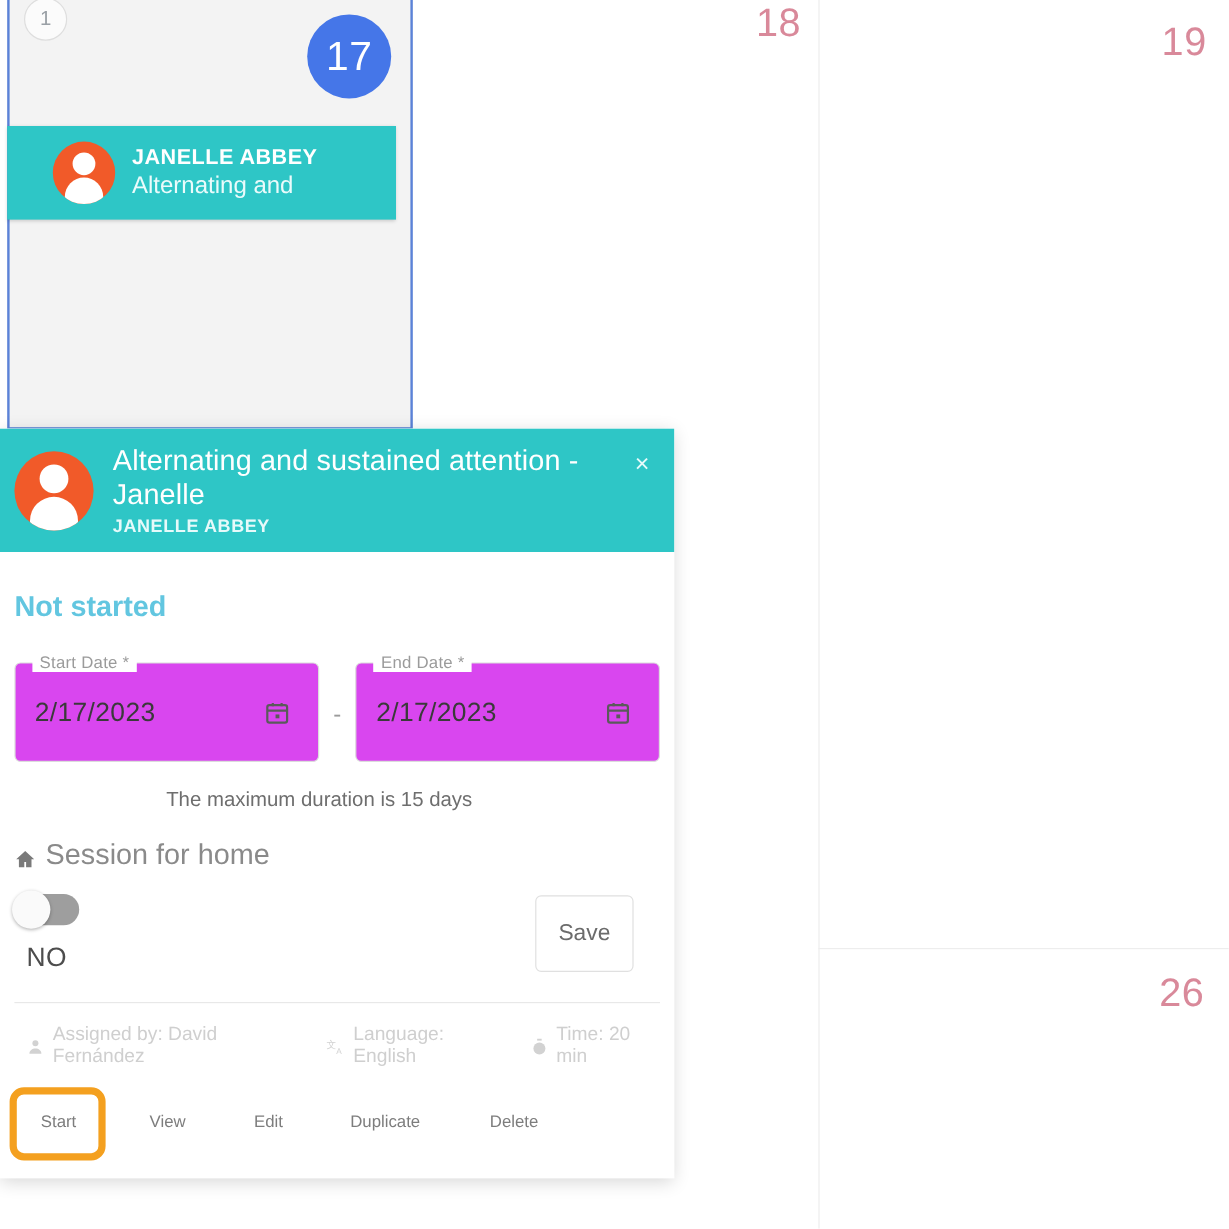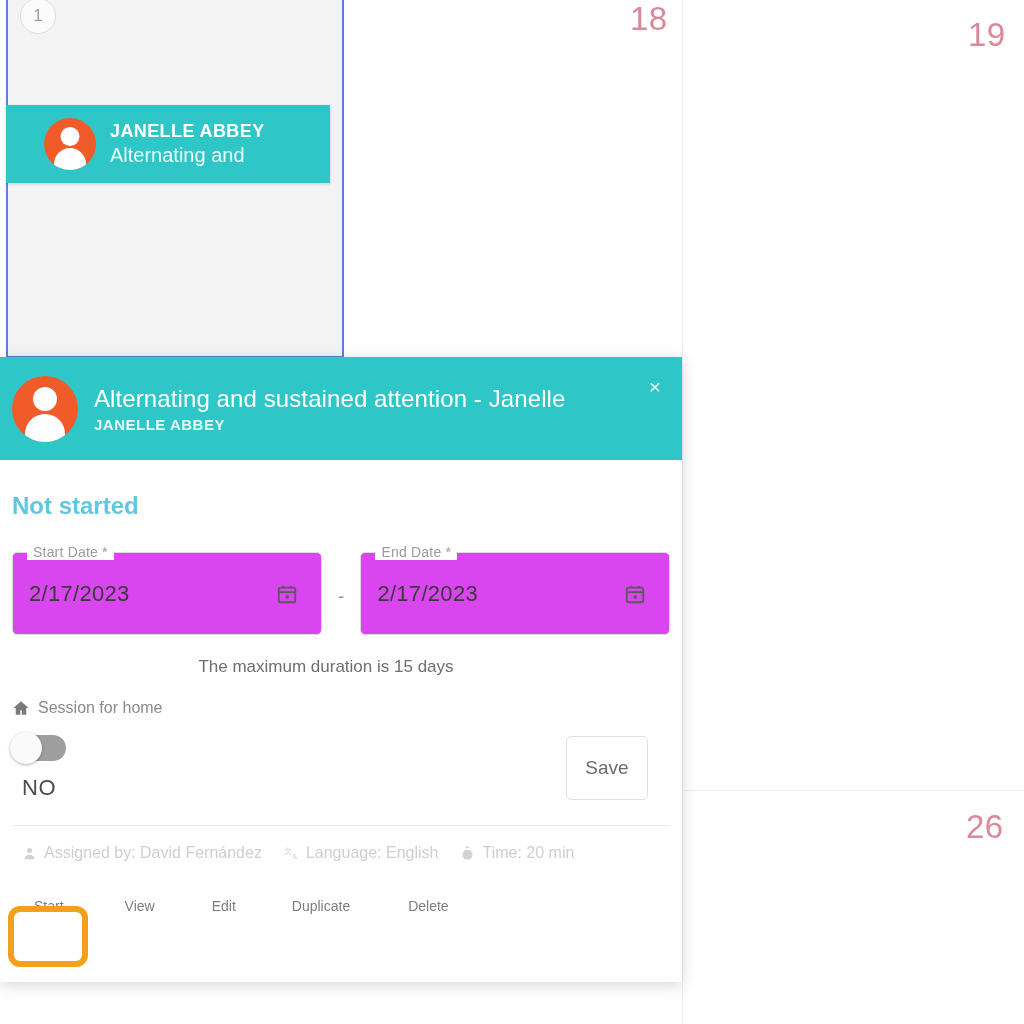--- a/index.html
+++ b/index.html
@@ -165,21 +165,21 @@
     font-size: 20px;
     font-weight: 400;
     color: #eafbfb;
   }
 
   
   .popup {
     position: absolute;
     left: 0;
     top: 357px;
-    width: 682px;
+    width: 562px;
     height: 625px;
     background: #ffffff;
     box-shadow: 0 3px 14px rgba(0,0,0,0.16);
     overflow: hidden;
   }
 
   .popup-header {
     position: relative;
     height: 103px;
     background: #2ec6c6;
@@ -285,21 +285,21 @@
     color: #6e6e6e;
     padding-right: 30px;
   }
 
   
   .session-label {
     margin-top: 22px;
     display: flex;
     align-items: center;
     gap: 8px;
-    font-size: 16px;
+    font-size: 24px;
     color: #8a8a8a;
   }
   .home-icon { width: 18px; height: 18px; display: inline-block; }
 
   .toggle-row {
     margin-top: 18px;
     display: flex;
     align-items: center;
     justify-content: space-between;
   }
@@ -402,20 +402,21 @@
 
     <div class="cal-vline v1"></div>
     <div class="cal-hline h1"></div>
 
     <div class="day-number day-18">18</div>
     <div class="day-number day-19">19</div>
     <div class="day-number day-26">26</div>
 
     <div class="day-cell-selected">
       <div class="count-badge">1</div>
+      <div class="today-badge">17</div>
     </div>
 
     <div class="event-chip">
       <div class="avatar"></div>
       <div class="chip-text">
         <span class="chip-name">JANELLE ABBEY</span>
         <span class="chip-title">Alternating and</span>
       </div>
     </div>
   </div>

